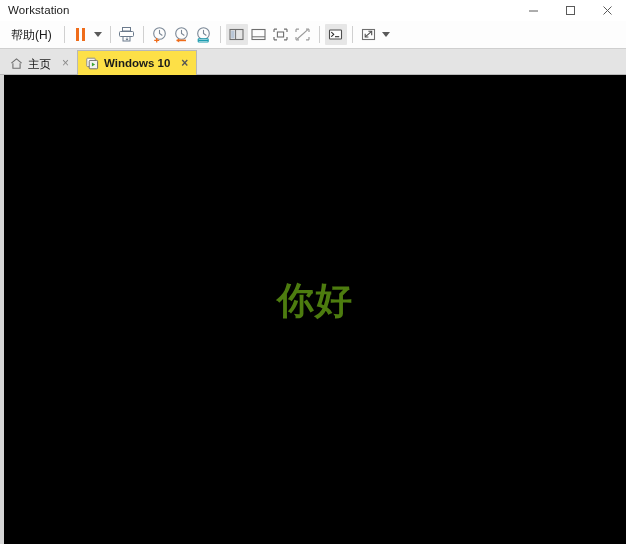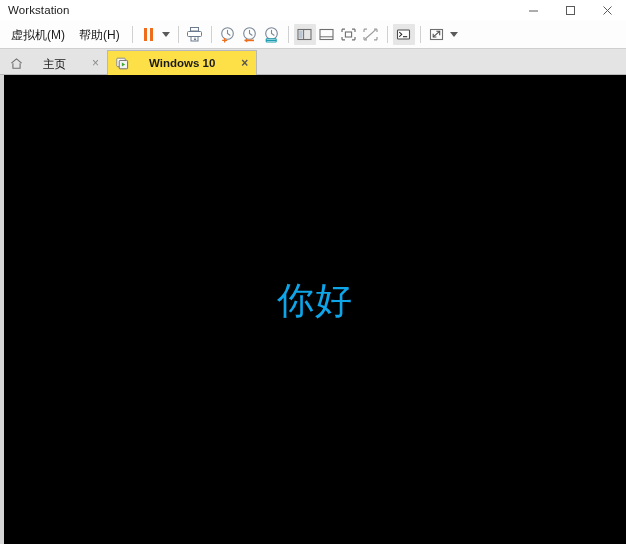--- a/index.html
+++ b/index.html
@@ -131,21 +131,21 @@
   }
   .tab {
     height: 23px;
     display: flex;
     align-items: center;
     padding: 0 6px 0 7px;
     font-size: 11.5px;
     color: #1a1a1a;
     cursor: default;
     background: transparent;
-    gap: 20px;
+    gap: 5px;
     position: relative;
     top: 1px;
   }
   .tab.active {
     background: #fde047;
     border: 1px solid #b8b8b8;
     border-bottom: none;
     height: 24px;
     font-weight: bold;
   }
@@ -167,27 +167,28 @@
     flex: 1 1 auto;
     background: #000000;
     border-left: 4px solid #d6d6d6;
     display: flex;
     align-items: center;
     justify-content: center;
     position: relative;
     overflow: hidden;
   }
   .vm-text {
-    color: #0ea5e9;
+    color: #4d7c0f;
     font-size: 37px;
     font-family: "DejaVu Sans", "Liberation Sans", sans-serif;
     letter-spacing: 1px;
     user-select: none;
     position: relative;
     top: -9px;
+    font-weight: bold;
   }
 </style>
 </head>
 <body>
 
 <div id="app">
 
   <div class="titlebar">
     <div class="titlebar-text">Workstation</div>
     <div class="win-controls">
@@ -205,21 +206,20 @@
         <svg width="11" height="11" viewBox="0 0 11 11">
             <line x1="1.5" y1="1.5" x2="9.5" y2="9.5" stroke="#5a5a5a" stroke-width="1"></line>
             <line x1="9.5" y1="1.5" x2="1.5" y2="9.5" stroke="#5a5a5a" stroke-width="1"></line>
           </svg>
       </div>
     </div>
   </div>
 
   <div class="toolbar">
 
-    <div class="menu-item">虚拟机(M)</div>
     <div class="menu-item">帮助(H)</div>
 
     <div class="tb-sep"></div>
 
     <div class="tb-btn">
       <span class="pause-icon">
         <span class="pause-bar"></span>
           <span class="pause-bar"></span>
       </span>
     </div>

